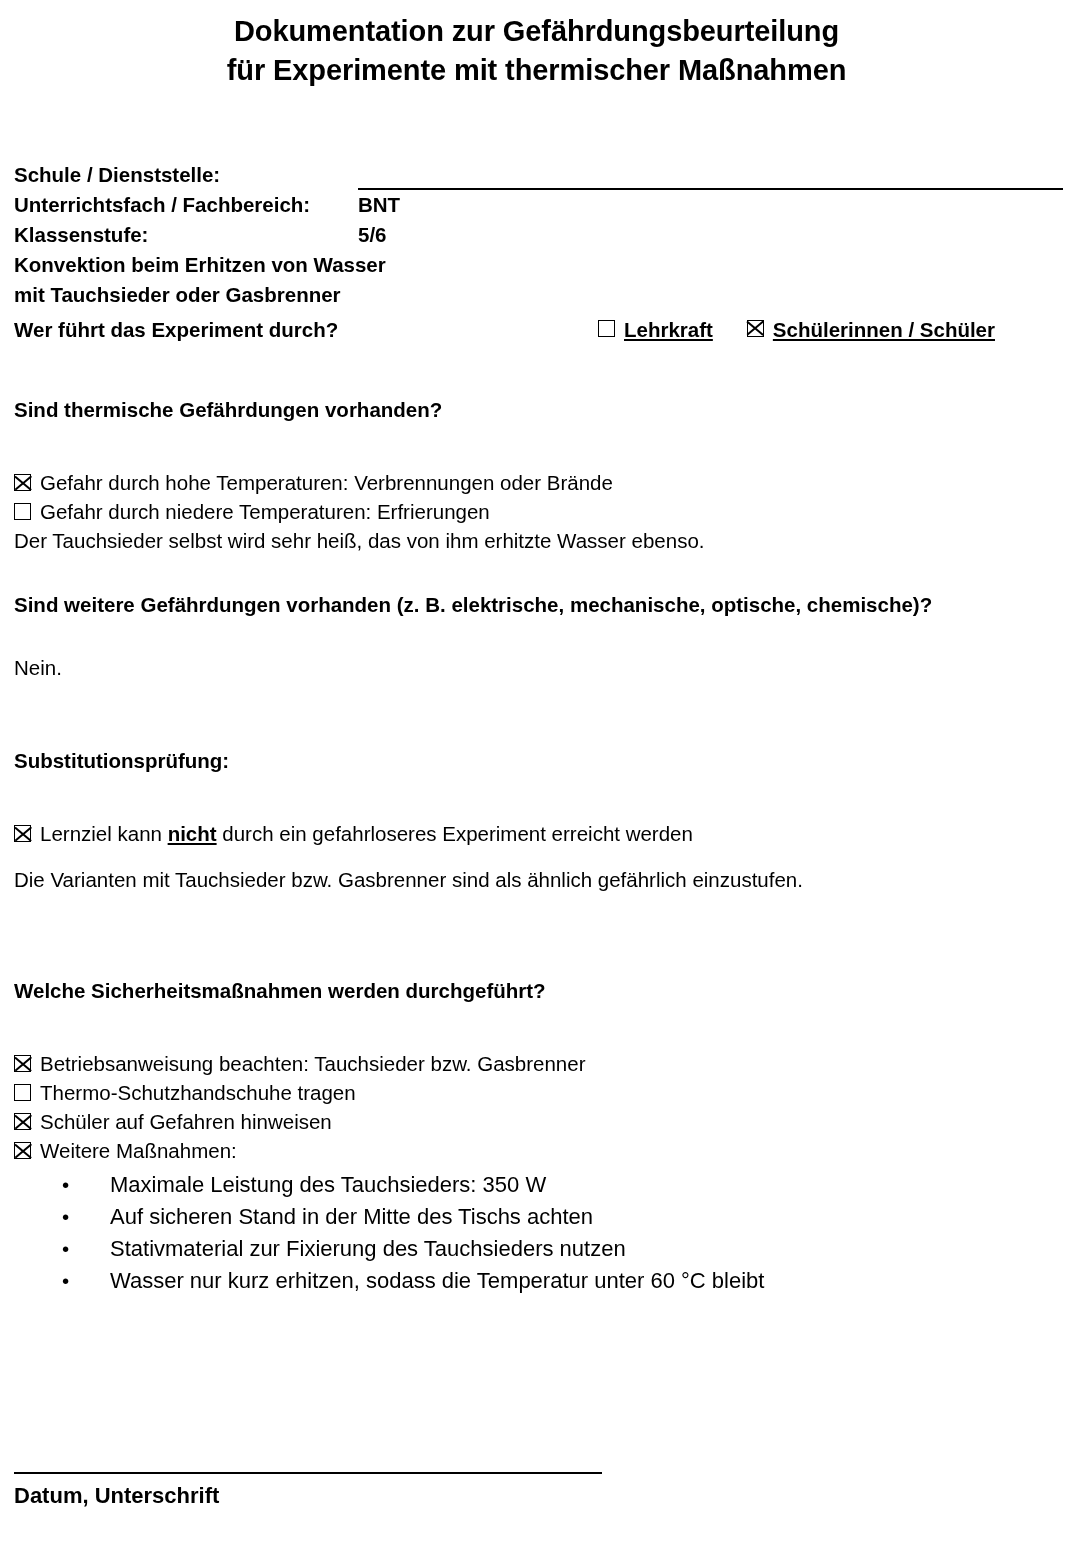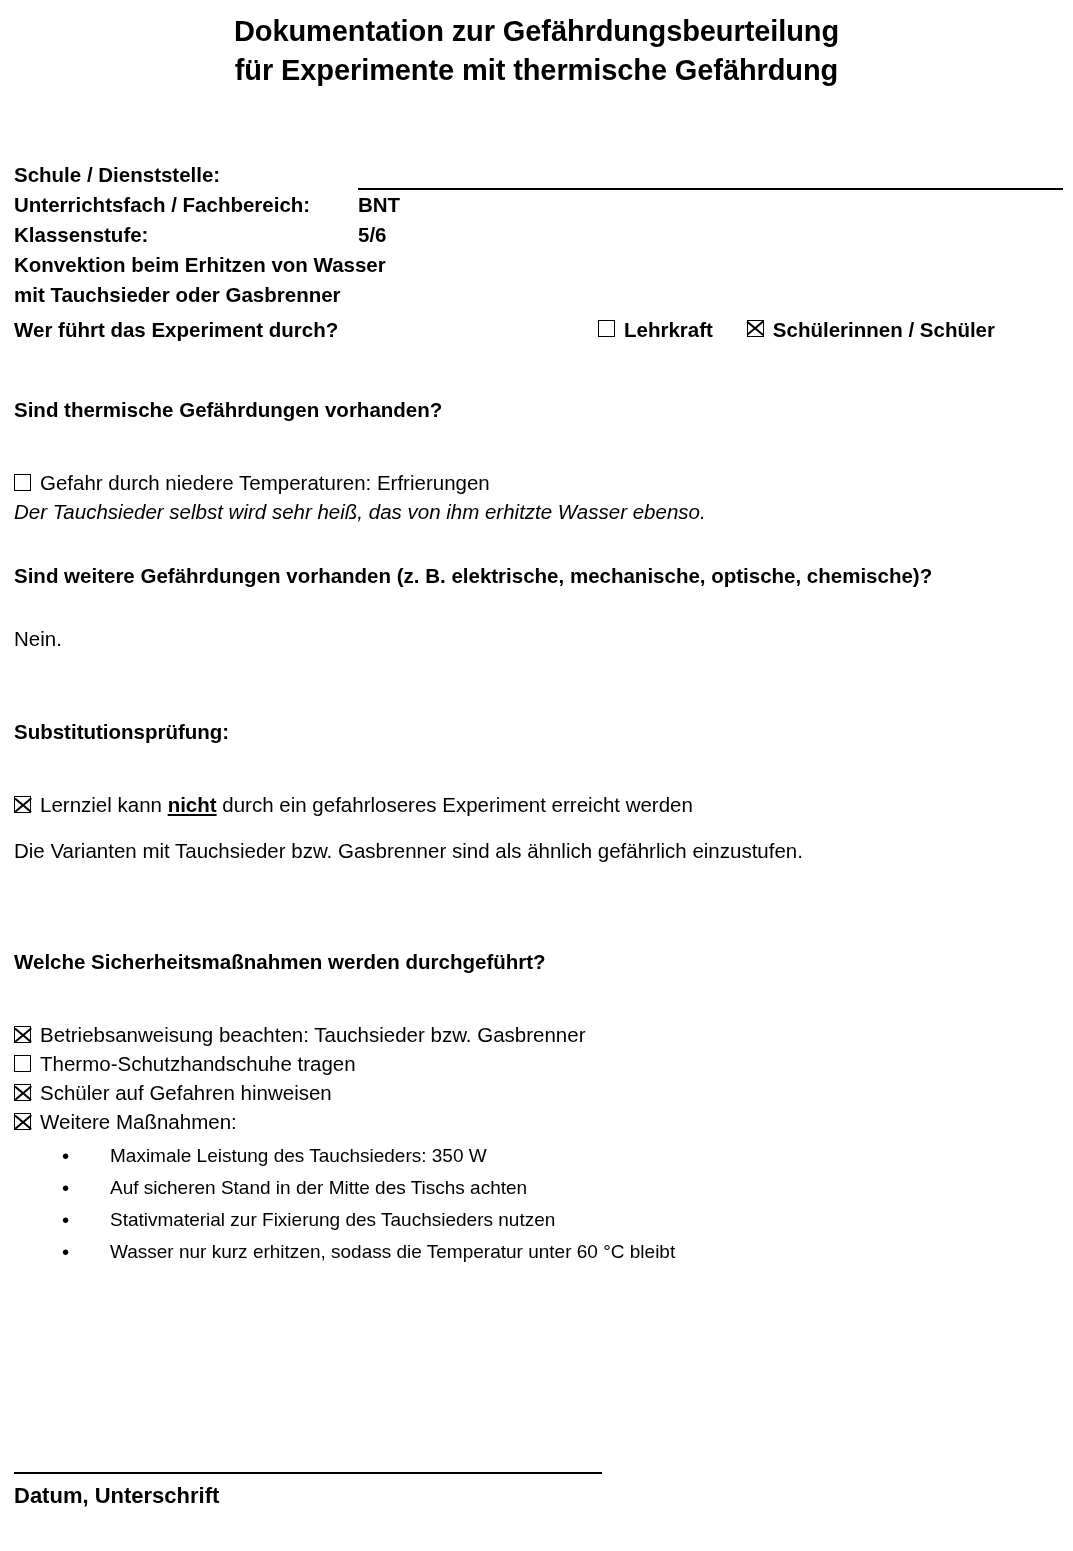--- a/index.html
+++ b/index.html
@@ -72,20 +72,21 @@
     align-items: flex-end;
     margin-top: 8px;
     font-size: 20.5px;
     font-weight: bold;
   }
   .who-question { flex: 0 0 584px; }
   .who-option {
     display: inline-flex;
     align-items: baseline;
     white-space: nowrap;
+    text-decoration: underline;
   }
   .who-option + .who-option { margin-left: 34px; }
   .who-option .cb { margin-right: 9px; }
 
   
   .section-head {
     font-size: 20.5px;
     font-weight: bold;
     line-height: 1.2;
   }
@@ -133,21 +134,21 @@
 
   
   .bullets {
     list-style: none;
     margin: 4px 0 0 0;
     padding: 0;
   }
   .bullets li {
     position: relative;
     padding-left: 96px;
-    font-size: 19px;
+    font-size: 22px;
     line-height: 32px;
   }
   .bullets li::before {
     content: "\2022";
     position: absolute;
     left: 48px;
     top: 0;
     font-size: 20.5px;
     line-height: 32px;
   }
@@ -177,21 +178,21 @@
   .sp-46 { height: 46px; }
   .sp-56 { height: 56px; }
 </style>
 </head>
 <body>
 
 <div class="page">
 
   <h1 class="doc-title">
     <span class="tline">Dokumentation zur Gefährdungsbeurteilung</span>
-    <span class="tline">für Experimente mit thermische Gefährdung</span>
+    <span class="tline">für Experimente mit thermischer Maßnahmen</span>
   </h1>
 
   <div class="meta-block">
 
     <div class="meta-row">
       <div class="meta-label">Schule / Dienststelle:</div>
       <div class="meta-value">
         <span class="blank-rule"></span>
       </div>
     </div>
@@ -228,27 +229,31 @@
     </div>
   </div>
 
   <div class="sp-56"></div>
 
   <section>
     <div class="section-head">Sind thermische Gefährdungen vorhanden?</div>
 
     <div class="sp-46"></div>
 
+    <div class="cb-row">
+      <span class="cb checked"></span>
+      <span class="cb-text">Gefahr durch hohe Temperaturen: Verbrennungen oder Brände</span>
+    </div>
 
     <div class="cb-row">
       <span class="cb"></span>
       <span class="cb-text">Gefahr durch niedere Temperaturen: Erfrierungen</span>
     </div>
 
-    <div class="body-line" style="line-height:29px;font-style:italic;">Der Tauchsieder selbst wird sehr heiß, das von ihm erhitzte Wasser ebenso.</div>
+    <div class="body-line" style="line-height:29px;">Der Tauchsieder selbst wird sehr heiß, das von ihm erhitzte Wasser ebenso.</div>
   </section>
 
   <div class="sp-38"></div>
 
   <section>
     <div class="section-head">Sind weitere Gefährdungen vorhanden (z. B. elektrische, mechanische, optische, chemische)?</div>
     <div class="sp-38"></div>
     <div class="body-line">Nein.</div>
   </section>
 

